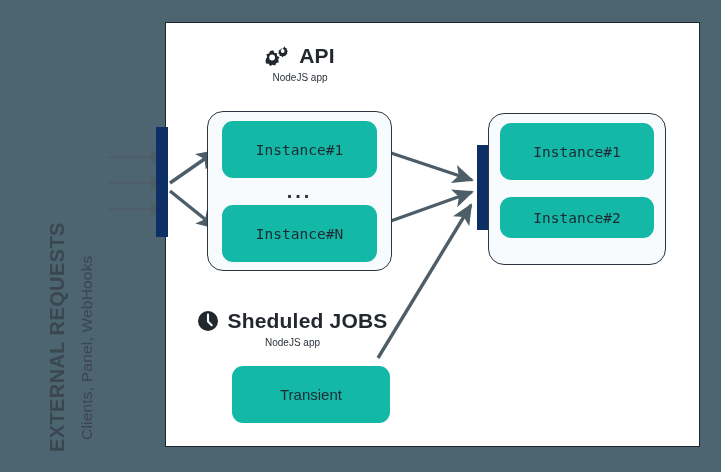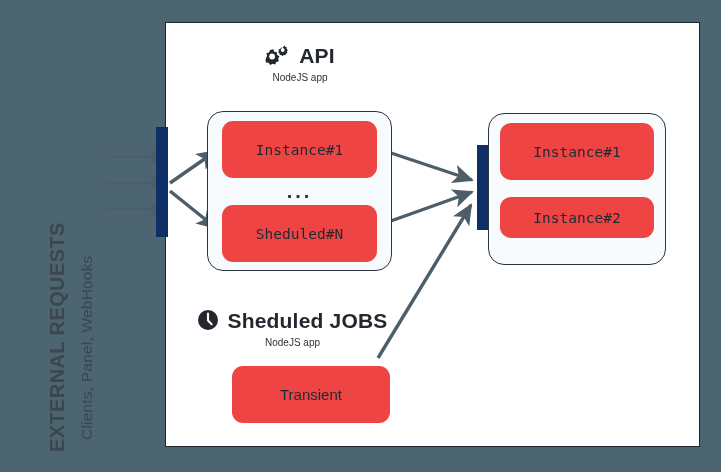--- a/index.html
+++ b/index.html
@@ -86,20 +86,21 @@
     position: absolute;
     text-align: center;
     color: #23272e;
   }
   .sec-title {
     font-size: 21px;
     font-weight: bold;
     letter-spacing: 0.2px;
     white-space: nowrap;
     display: flex;
+    align-items: center;
     justify-content: center;
     gap: 8px;
   }
   .sec-sub {
     font-size: 10px;
     font-weight: normal;
     color: #2c333b;
     margin-top: 4px;
     white-space: nowrap;
   }
@@ -116,21 +117,21 @@
     border: 1.6px solid #2b3540;
     border-radius: 16px;
     box-sizing: border-box;
   }
   #api-group { left: 207px; top: 111px; width: 185px; height: 160px; }
   #db-group  { left: 488px; top: 113px; width: 178px; height: 152px; }
 
   
   .chip {
     position: absolute;
-    background: #ef4444;
+    background: #14b8a6;
     border-radius: 11px;
     display: flex;
     align-items: center;
     justify-content: center;
     color: #1d2a33;
     font-family: "DejaVu Sans Mono", "Liberation Mono", monospace;
     font-size: 14.5px;
     box-sizing: border-box;
   }
   #api-inst-1 { left: 222px; top: 121px; width: 155px; height: 57px; }
@@ -211,21 +212,21 @@
       </span>
       <span>API</span>
     </div>
     <div class="sec-sub">NodeJS app</div>
   </div>
 
   <div class="group-box" id="api-group"></div>
 
   <div class="chip" id="api-inst-1">Instance#1</div>
   <div id="api-dots">...</div>
-  <div class="chip" id="api-inst-n">Sheduled#N</div>
+  <div class="chip" id="api-inst-n">Instance#N</div>
 
 
   <div class="group-box" id="db-group"></div>
 
   <div class="chip" id="db-inst-1">Instance#1</div>
   <div class="chip" id="db-inst-2">Instance#2</div>
 
   <div class="sec-head" id="jobs-head">
     <div class="sec-title">
       <span>

